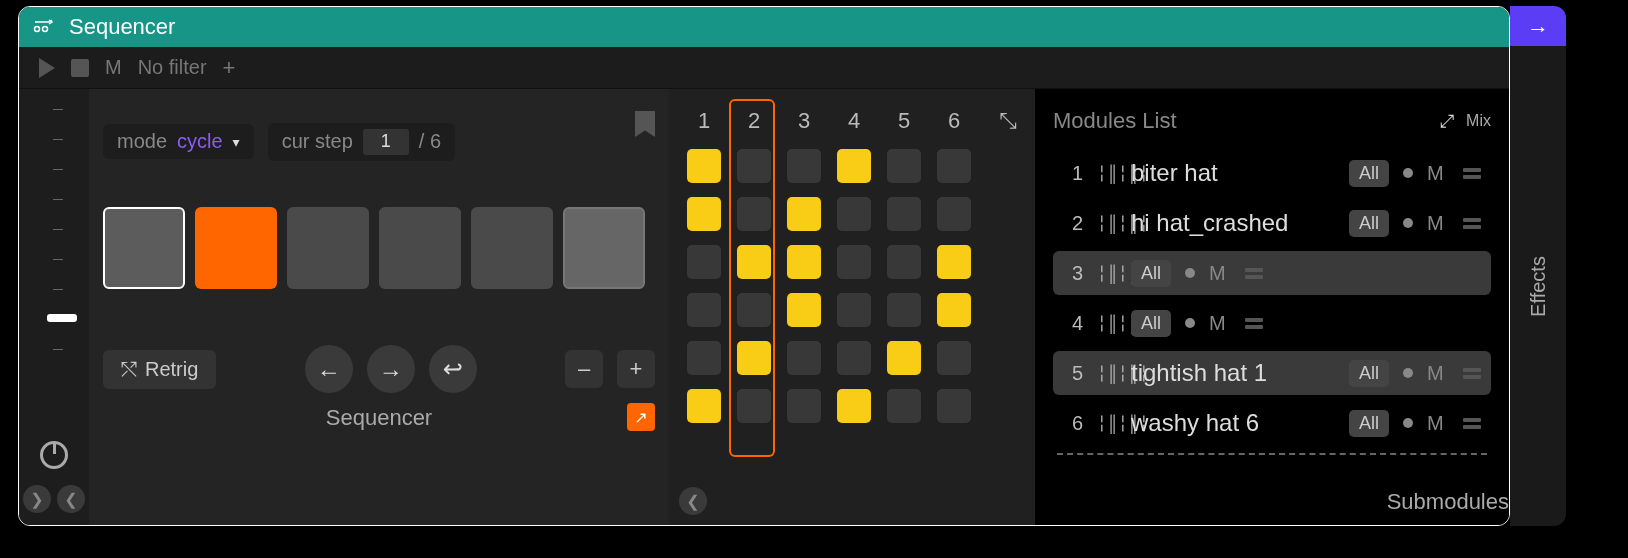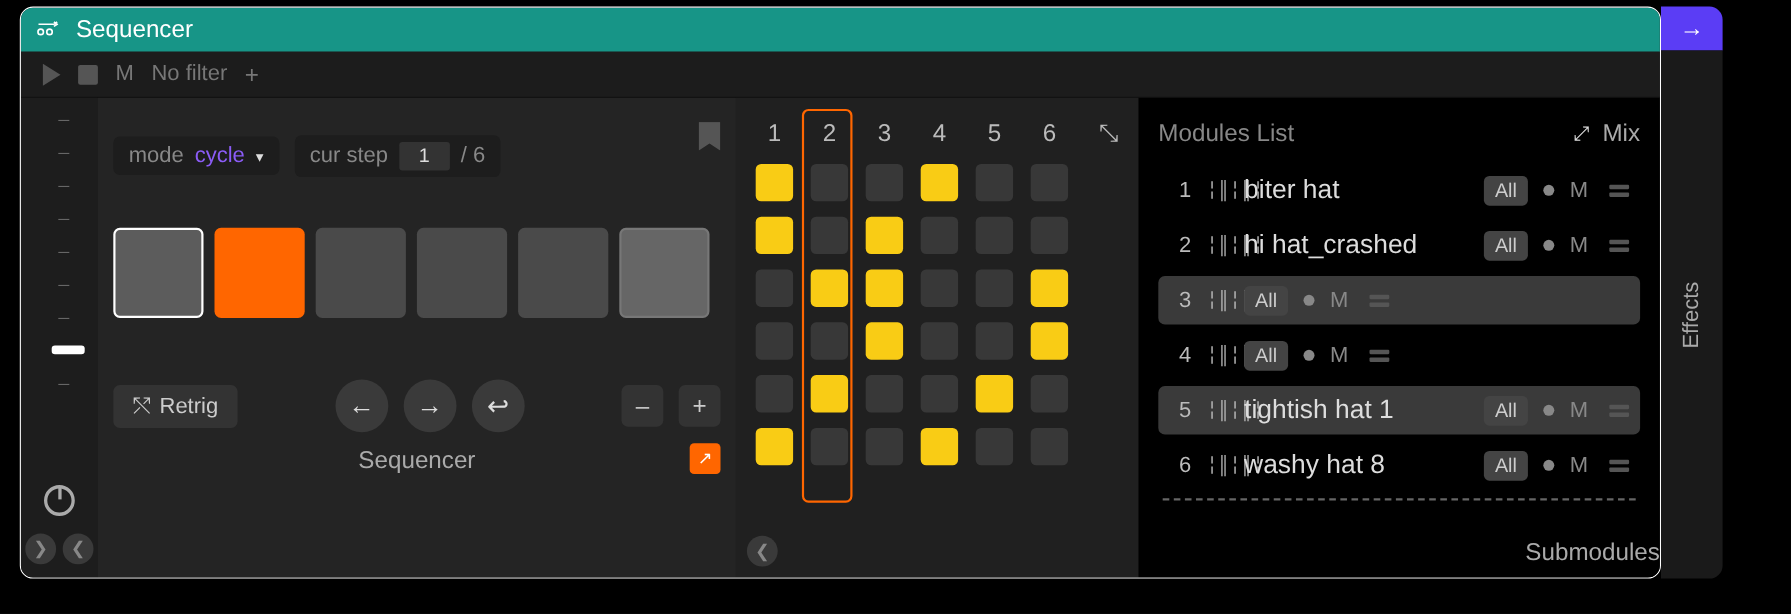--- a/index.html
+++ b/index.html
@@ -52,21 +52,21 @@
   .grid-body { margin-top:10px; }
   .grid-row { display:flex; gap:16px; padding-left:8px; margin-bottom:14px; }
   .gcell { width:34px; height:34px; background:#383838; border-radius:5px; }
   .gcell.on { background:#f9cc15; }
   .col-highlight { position:absolute; top:10px; left:60px; width:46px; height:358px; border:2px solid #ff6600; border-radius:6px; pointer-events:none; }
   .footer-mid { position:absolute; bottom:10px; left:10px; }
 
   .panel-right { flex:1; background:#000000; padding:14px 18px; position:relative; }
   .modlist-head { display:flex; align-items:center; justify-content:space-between; height:36px; }
   .modlist-title { color:#888; font-size:22px; }
-  .mix-label { color:#aaa; font-size:22px; }
+  .mix-label { color:#aaa; font-size:16px; }
   .expand-icon { color:#ddd; font-size:18px; margin-right:12px;}
   .modrows { margin-top:12px; display:flex; flex-direction:column; gap:6px; }
   .modrow { display:flex; align-items:center; gap:14px; height:44px; padding:0 10px; border-radius:6px; }
   .modrow.sel { background:#3a3a3a; }
   .modrow-num { width:20px; color:#bbb; font-size:20px; text-align:right; }
   .wave-icon { color:#bbb; font-size:16px; width:20px; }
   .modrow-name { flex:1; color:#ddd; font-size:24px; }
   .pill { background:#444; color:#ccc; border-radius:5px; padding:3px 10px; font-size:18px; }
   .dot { width:10px; height:10px; background:#888; border-radius:50%; }
   .mute { color:#888; font-size:20px; width:22px; }
@@ -300,21 +300,21 @@
             <span class="dot"></span>
             <span class="mute">M</span>
             <span class="gripper">
               <div></div>
               <div></div>
             </span>
           </div>
           <div class="modrow">
             <span class="modrow-num">6</span>
             <span class="wave-icon">╎║╎║╎</span>
-            <span class="modrow-name">washy hat 8</span>
+            <span class="modrow-name">washy hat 6</span>
             <span class="pill">All</span>
             <span class="dot"></span>
             <span class="mute">M</span>
             <span class="gripper">
               <div></div>
               <div></div>
             </span>
           </div>
         </div>
       <div class="dashed-line"></div>

